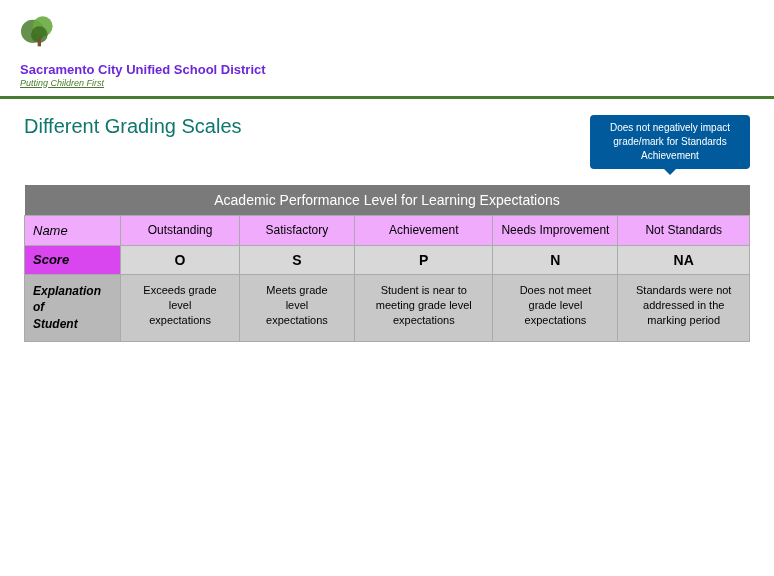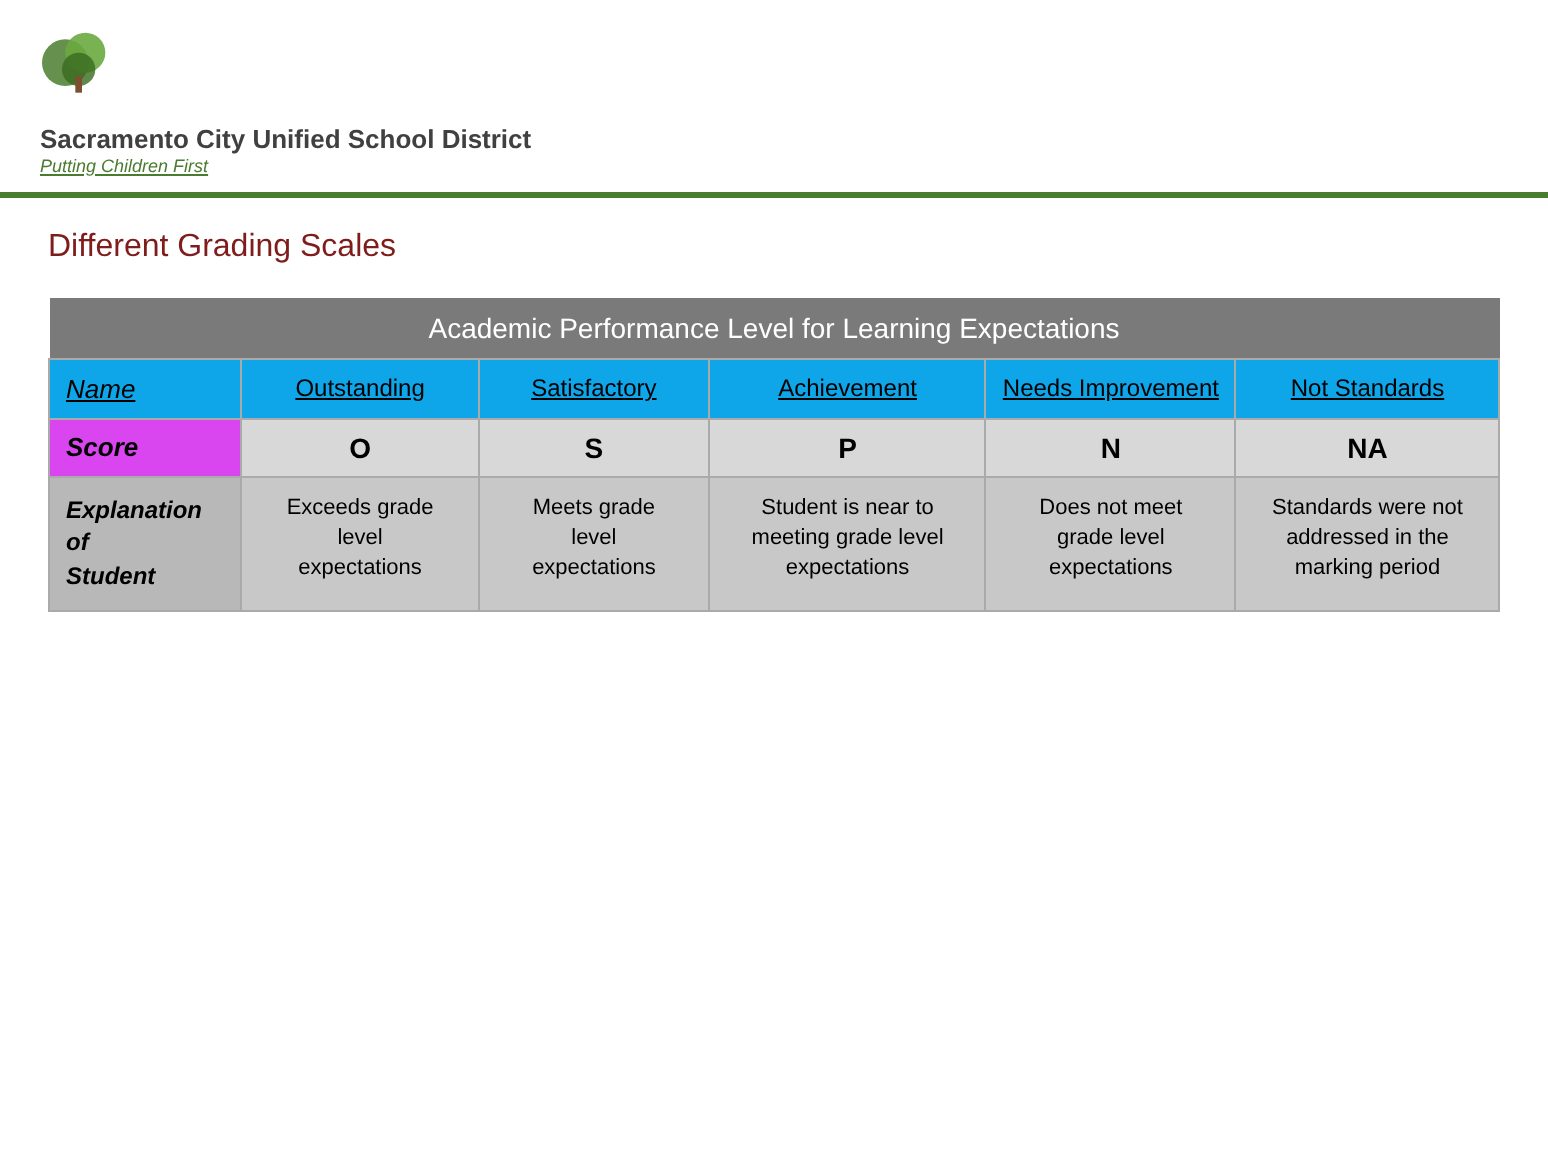--- a/index.html
+++ b/index.html
@@ -25,21 +25,21 @@
 
     .logo-area {
       display: flex;
       flex-direction: column;
       align-items: flex-start;
     }
 
     .district-name {
       font-size: 13px;
       font-weight: bold;
-      color: #404040;
+      color: #6d28d9;
       line-height: 1.2;
     }
 
     .tagline {
       font-size: 9px;
       color: #4a7c2f;
       font-style: italic;
       text-decoration: underline;
     }
 
@@ -56,22 +56,22 @@
     }
 
     .subtitle-row {
       display: flex;
       align-items: flex-start;
       justify-content: space-between;
       margin-bottom: 16px;
     }
 
     .subtitle {
-      font-size: 16px;
-      color: #7f1d1d;
+      font-size: 20px;
+      color: #0f766e;
     }
 
     .callout-box {
       background: #005a9c;
       color: #ffffff;
       font-size: 10px;
       padding: 6px 10px;
       border-radius: 4px;
       max-width: 160px;
       text-align: center;
@@ -112,26 +112,25 @@
     .table-header-row td.full-span {
       background: #7a7a7a;
       font-size: 14px;
       font-weight: normal;
       color: #ffffff;
       text-align: center;
       padding: 7px;
     }
 
     .name-row td {
-      background: #0ea5e9;
+      background: #f0abfc;
       text-align: center;
       padding: 7px 4px;
       font-size: 12px;
       border: 1px solid #aaaaaa;
-      text-decoration: underline;
     }
 
     .name-row td.label-cell {
       text-align: left;
       padding-left: 8px;
       font-style: italic;
       font-size: 13px;
     }
 
     .score-row td {
@@ -195,20 +194,21 @@
       <div class="tagline">Putting Children First</div>
     </div>
   </div>
 </div>
 
 <div class="main-content">
 
 
   <div class="subtitle-row">
     <div class="subtitle">Different Grading Scales</div>
+    <div class="callout-box">Does not negatively impact grade/mark for Standards Achievement</div>
   </div>
 
   <div class="table-container">
     <table class="performance-table">
 
       <tbody>
           <tr class="table-header-row">
         <td colspan="6" class="full-span">Academic Performance Level for Learning Expectations</td>
       </tr>
 

